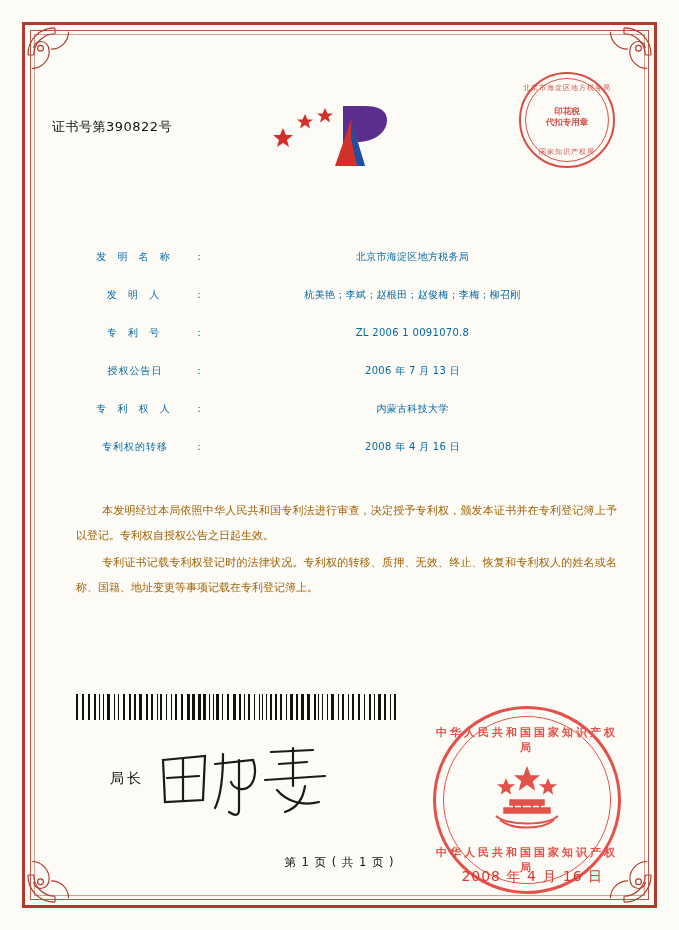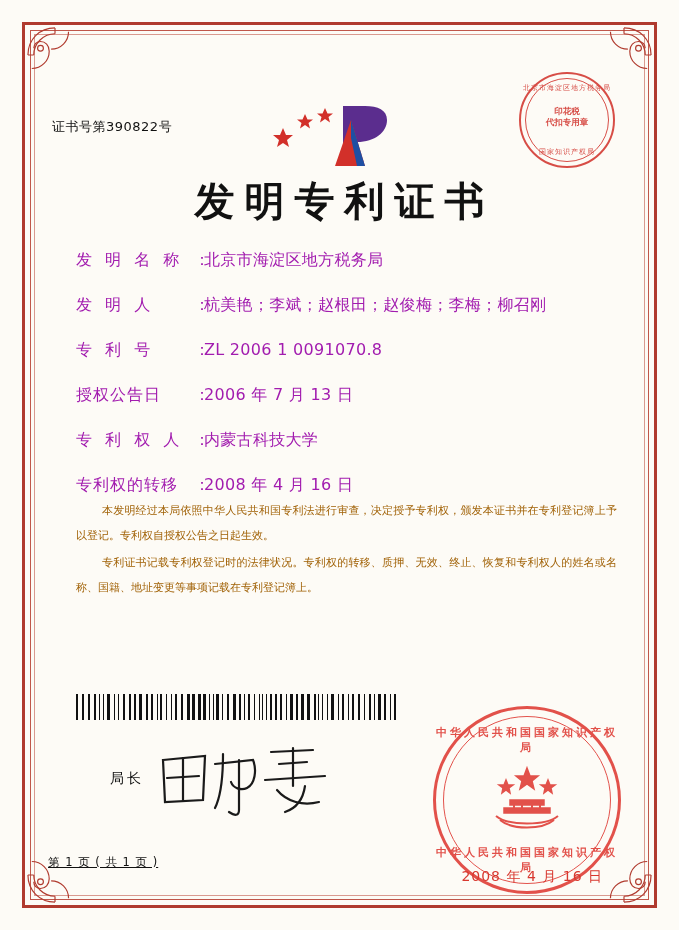--- a/index.html
+++ b/index.html
@@ -132,22 +132,23 @@
   .fields {
     position: absolute;
     top: 200px;
     left: 28px;
     right: 10px;
   }
   .field-row {
     display: flex;
     align-items: baseline;
     margin-bottom: 24px;
-    font-size: 16px;
-    color: #a21caf;
+    font-size: 10px;
+    color: #0369a1;
+    text-align: center;
   }
   .field-label {
     width: 118px;
     flex: none;
     letter-spacing: 4px;
     white-space: nowrap;
   }
   .field-label.narrow { letter-spacing: 1px; }
   .field-colon {
     width: 10px;
@@ -253,25 +254,24 @@
     font-size: 14px;
     color: #d8382f;
     letter-spacing: 1px;
     font-weight: 500;
   }
 
   .page-num {
     position: absolute;
     left: 0; right: 0;
     bottom: 12px;
-    text-align: left;
+    text-align: center;
     font-size: 11.5px;
     color: #111;
     letter-spacing: 1px;
-    text-decoration: underline;
   }
 </style>
 </head>
 <body>
 
 <div class="page">
 
   <div class="frame-outer"></div>
   <div class="frame-inner"></div>
   <div class="frame-hair"></div>
@@ -337,21 +337,20 @@
     <div class="seal-top">
       <div class="ring"></div>
       <div class="arc-text t1">北京市海淀区地方税务局</div>
       <div class="center-lines">
         <div>印花税</div>
         <div>代扣专用章</div>
       </div>
       <div class="arc-text t2">国家知识产权局</div>
     </div>
 
-    <div class="title">发明专利证书</div>
 
     <div class="fields">
 
       <div class="field-row">
         <span class="field-label">发 明 名 称</span>
         <span class="field-colon">：</span>
         <span class="field-value">北京市海淀区地方税务局</span>
       </div>
 
       <div class="field-row">

